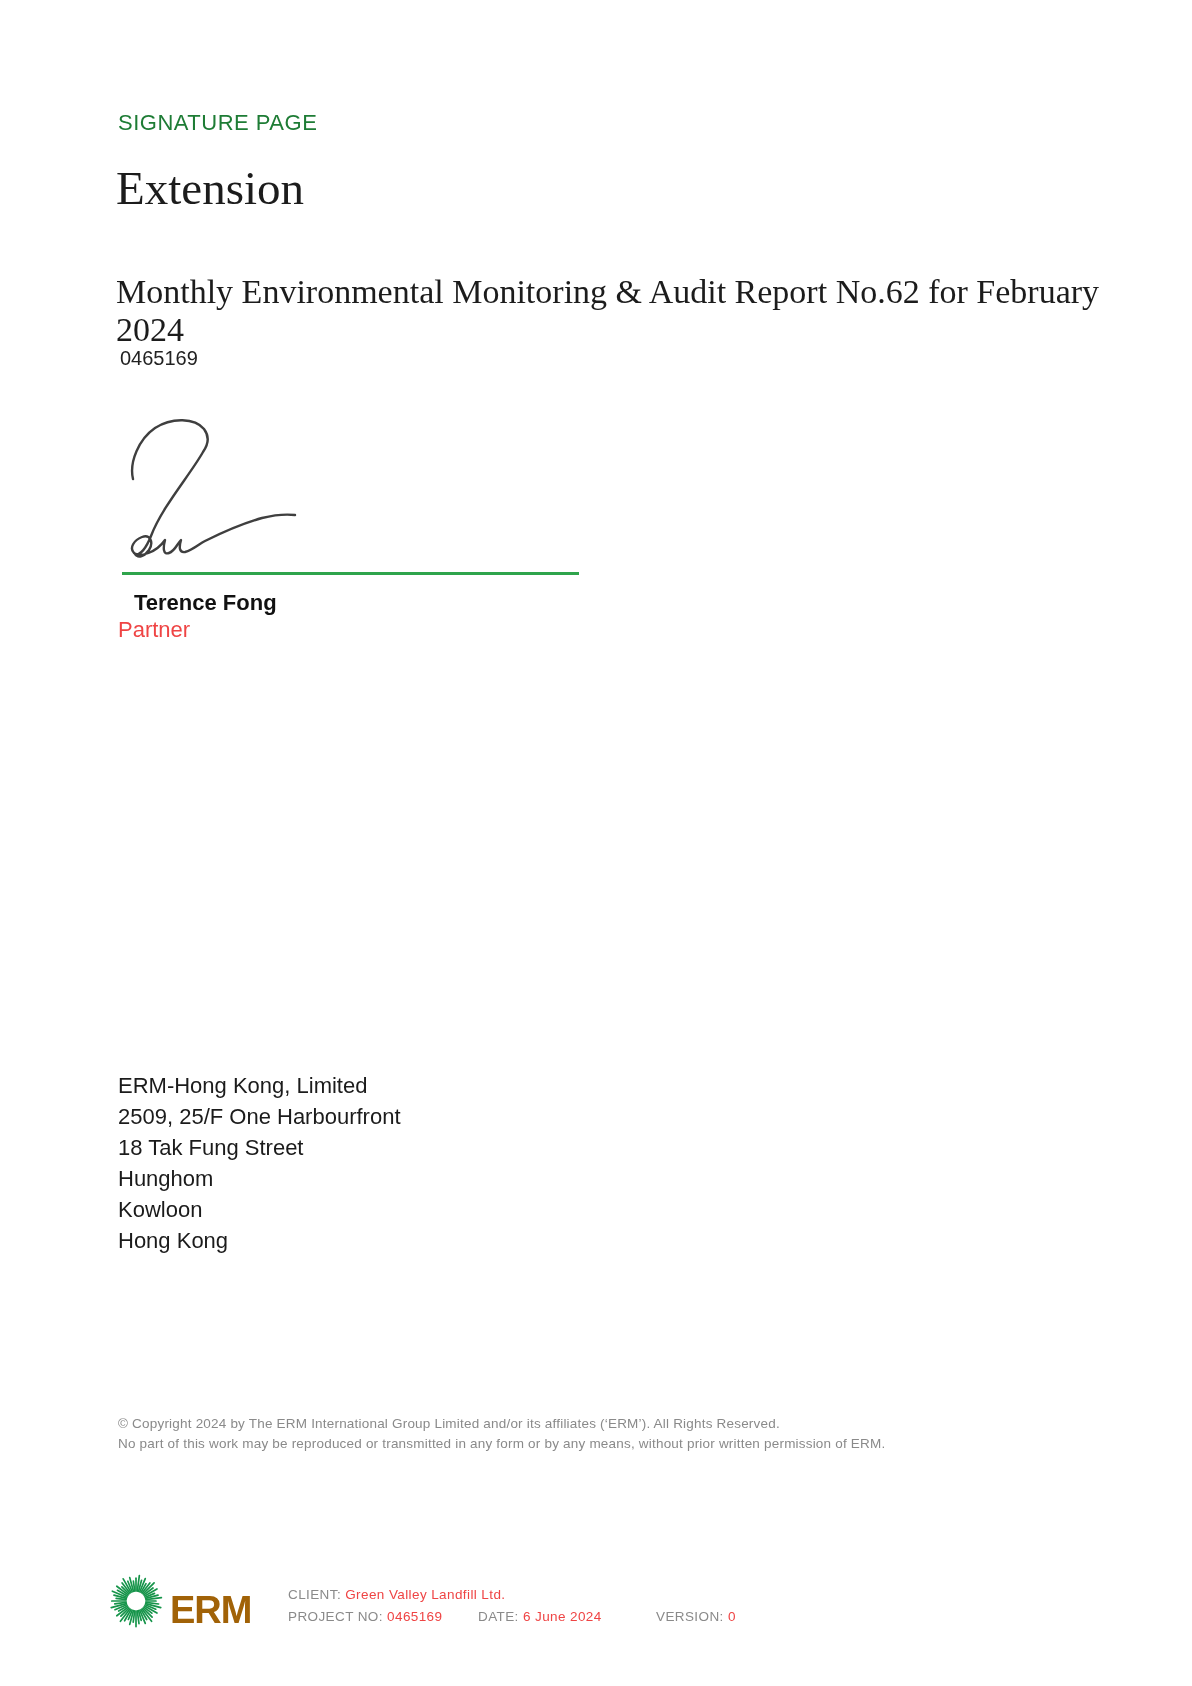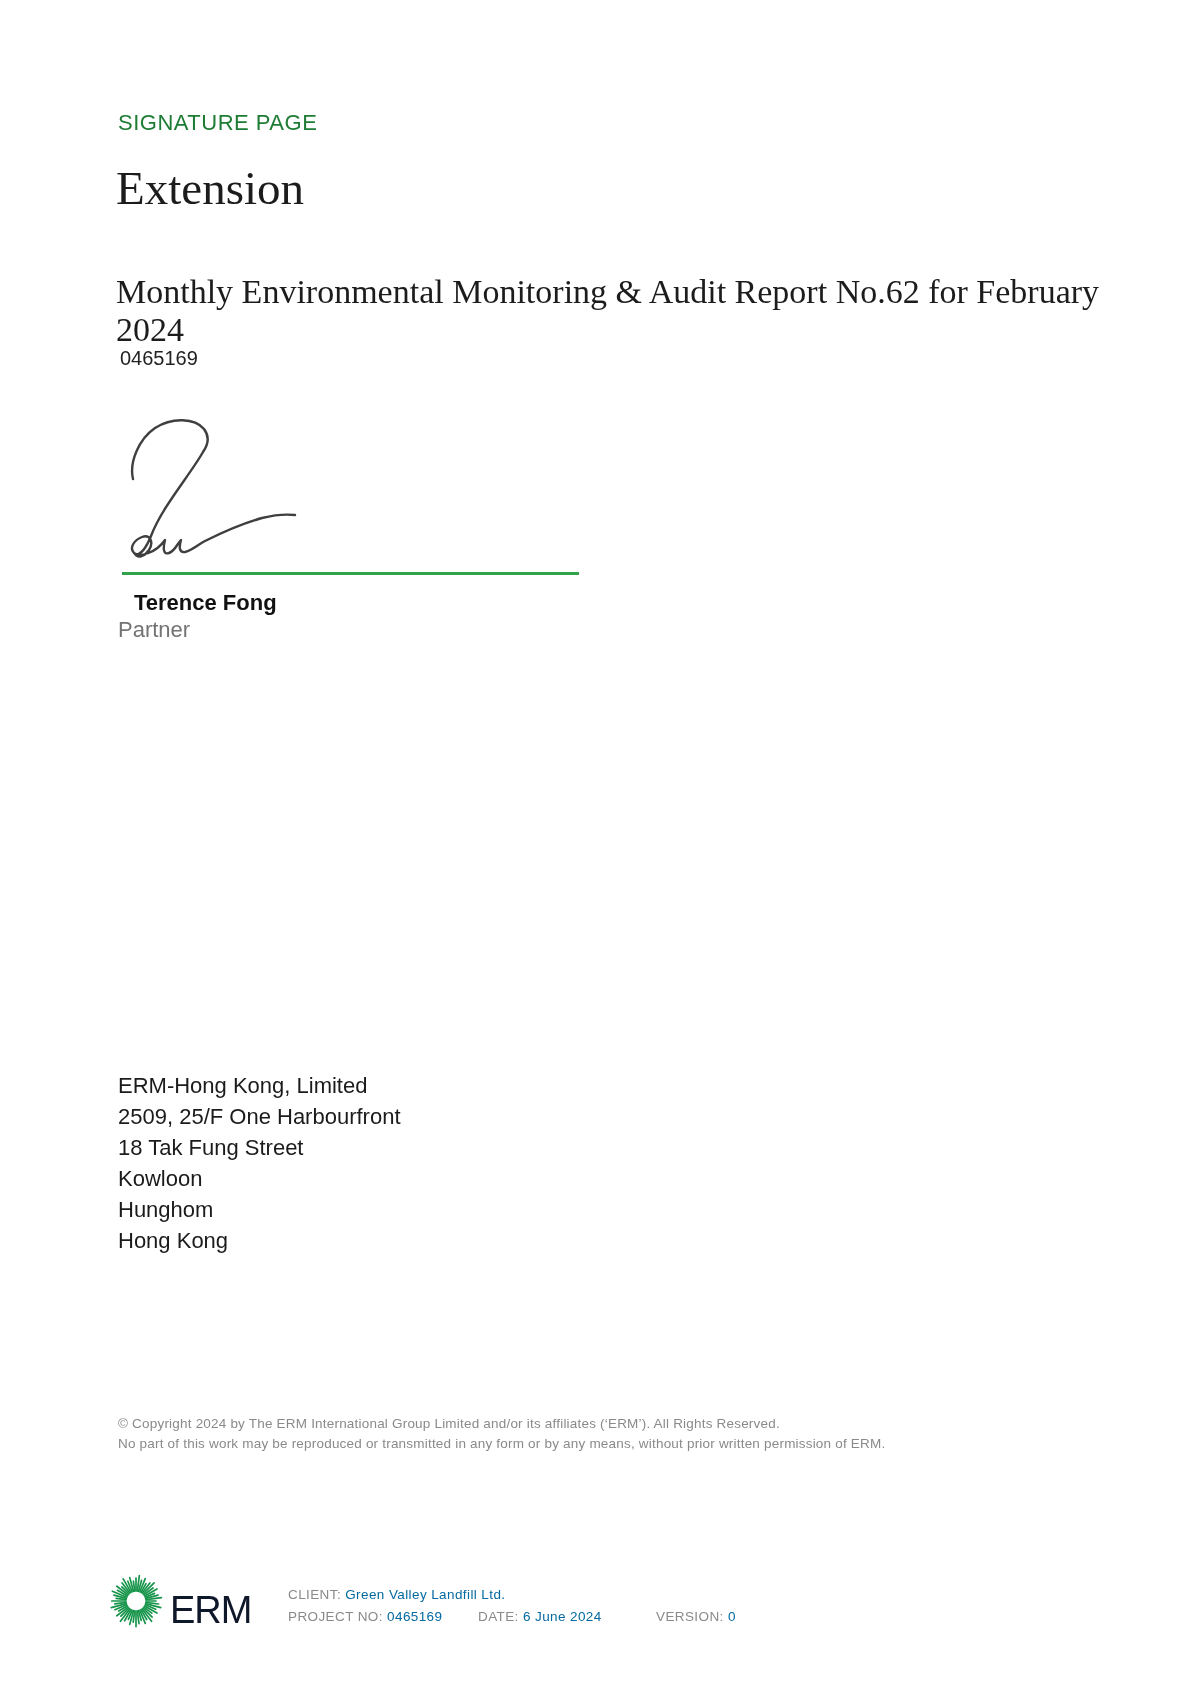--- a/index.html
+++ b/index.html
@@ -38,49 +38,49 @@
   .sig-rule{
     position:absolute;left:111px;top:572px;
     width:457px;height:3px;background:#2fa44c;
   }
   .sig-name{
     position:absolute;left:123px;top:590px;
     font-size:22px;font-weight:bold;color:#111;
   }
   .sig-role{
     position:absolute;left:107px;top:617px;
-    font-size:22px;color:#737373;
+    font-size:22px;color:#ef4444;
   }
   .address{
     position:absolute;left:107px;top:1070px;
     font-size:22px;line-height:31px;color:#1b1b1b;
   }
   .legal{
     position:absolute;left:107px;top:1414px;
     font-size:13.5px;line-height:20px;
     color:#8a8a8a;letter-spacing:.2px;
   }
   .footer-logo{position:absolute;left:98px;top:1574px;}
   .logo-wordmark{
     position:absolute;left:159px;top:1589px;
     font-family:"Liberation Sans",sans-serif;
-    font-size:38px;font-weight:normal;letter-spacing:-1px;
-    color:#0f172a;
+    font-size:38px;font-weight:bold;letter-spacing:-1px;
+    color:#a16207;
   }
   .footer-meta{
     position:absolute;left:0;top:0;width:100%;
     font-size:13.5px;color:#8a8a8a;letter-spacing:.4px;
   }
   .fm-cell{position:absolute;white-space:nowrap;}
   .fm-client{left:277px;top:1587px;}
   .fm-project{left:277px;top:1609px;}
   .fm-date{left:467px;top:1609px;}
   .fm-version{left:645px;top:1609px;}
   .fm-label{color:#8a8a8a;}
-  .fm-value{color:#0369a1;}
+  .fm-value{color:#ef4444;}
 </style>
 </head>
 <body>
 
 <div class="page">
 
   <div class="eyebrow">SIGNATURE PAGE</div>
 
   <div class="title">
     <div>Extension</div>
@@ -114,22 +114,22 @@
 
   <div class="sig-rule"></div>
 
   <div class="sig-name">Terence Fong</div>
   <div class="sig-role">Partner</div>
 
   <div class="address">
     <div>ERM-Hong Kong, Limited</div>
     <div>2509, 25/F One Harbourfront</div>
     <div>18 Tak Fung Street</div>
+    <div>Hunghom</div>
     <div>Kowloon</div>
-    <div>Hunghom</div>
     <div>Hong Kong</div>
   </div>
 
   <div class="legal">
     <div>© Copyright 2024 by The ERM International Group Limited and/or its affiliates (‘ERM’). All Rights Reserved.</div>
     <div>No part of this work may be reproduced or transmitted in any form or by any means, without prior written permission of ERM.</div>
   </div>
 
   <svg class="footer-logo" width="54" height="54" viewBox="0 0 54 54" aria-hidden="true">
       <line x1="37.00" y1="27.00" x2="47.00" y2="27.00" stroke="#16944a" stroke-width="1.7" stroke-linecap="round"></line>

